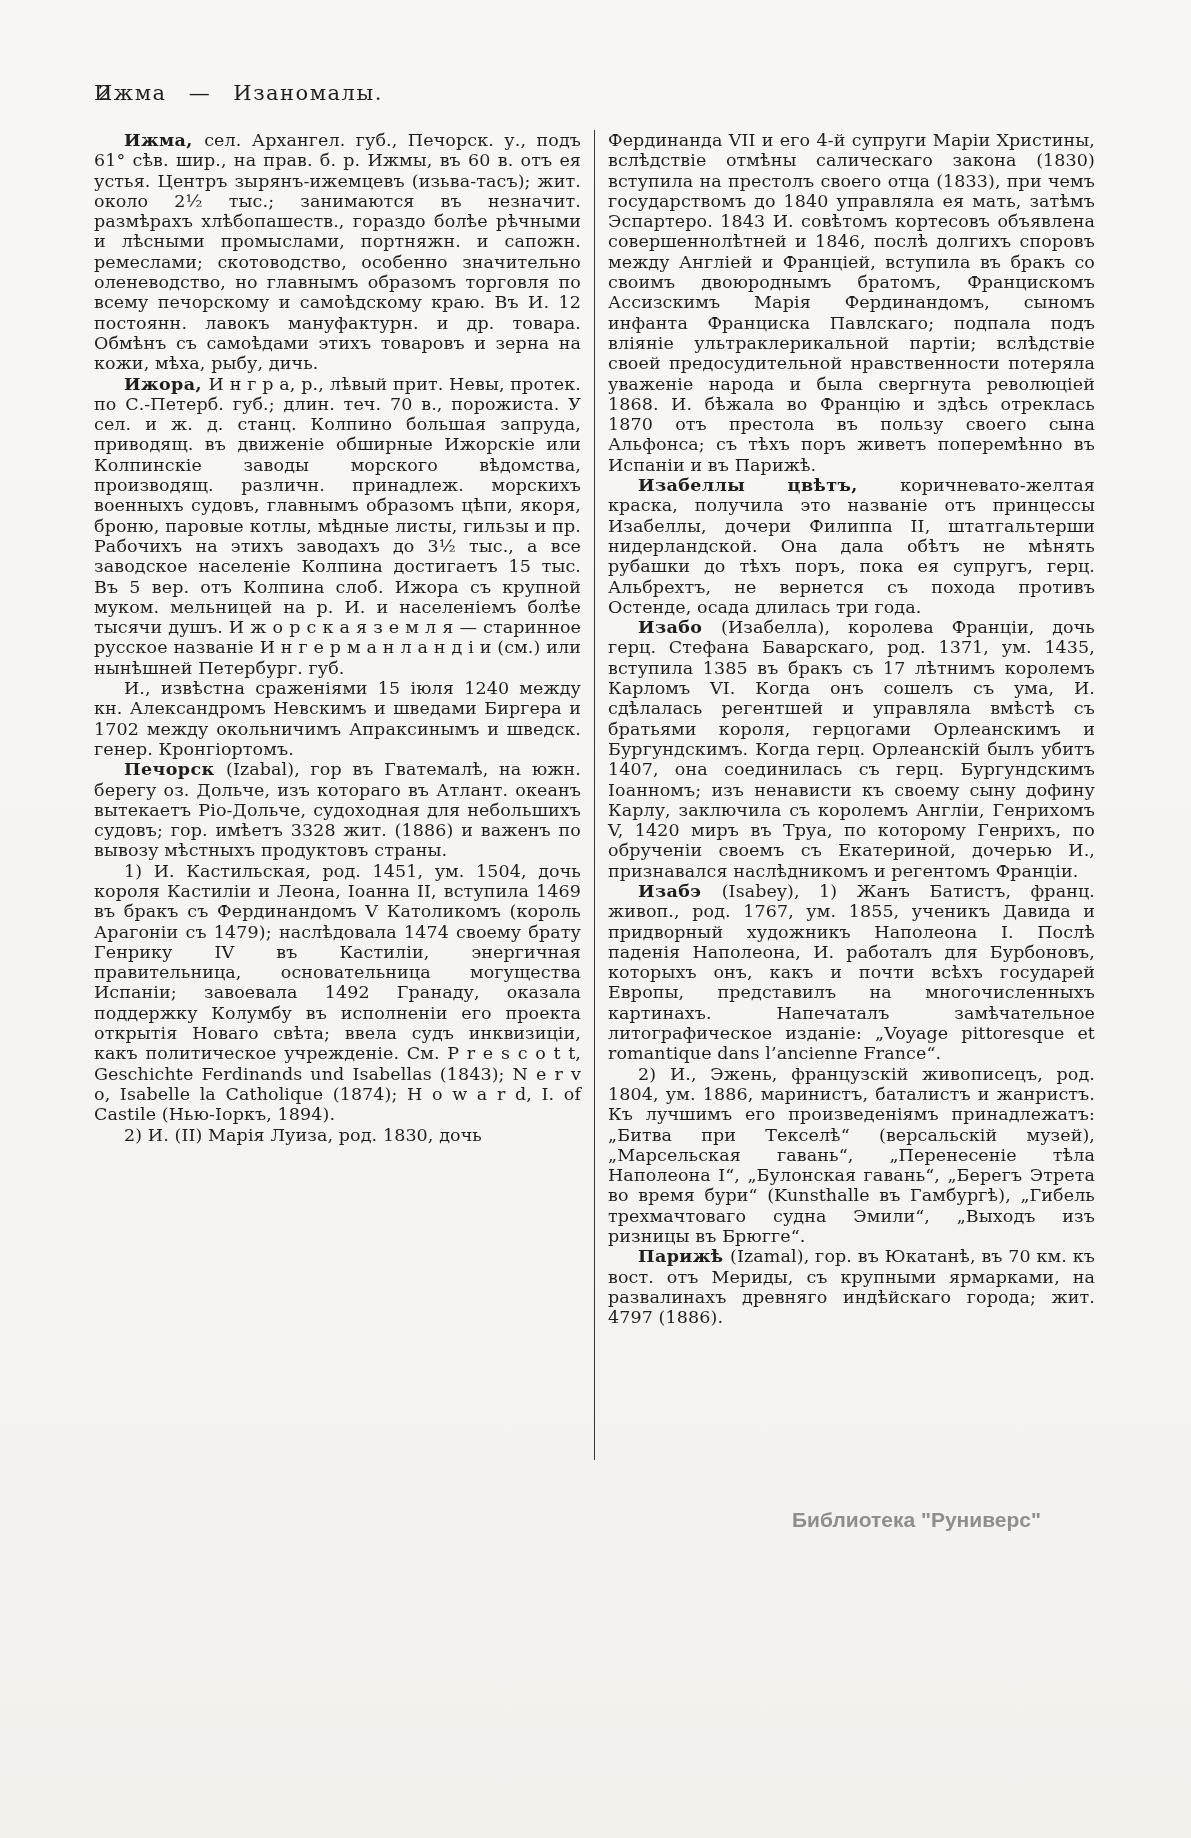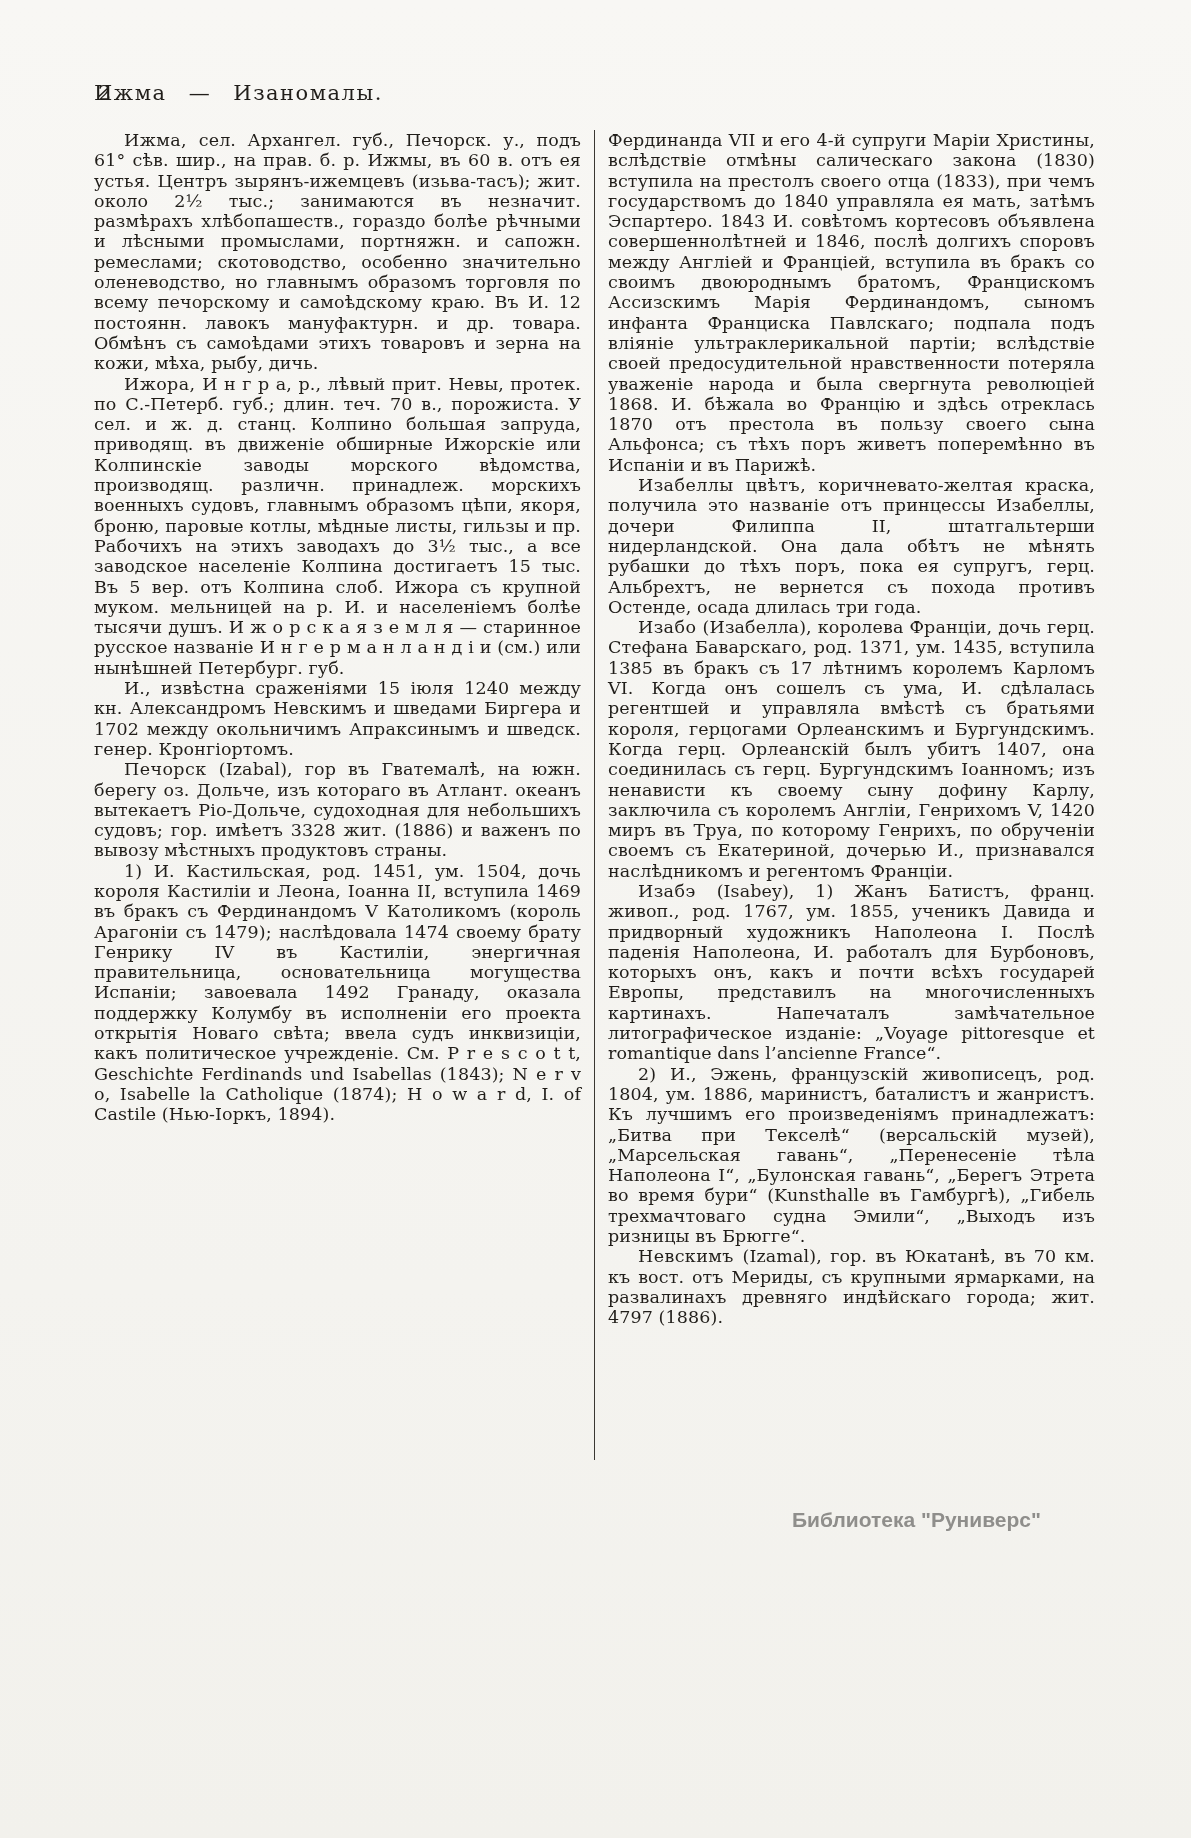--- a/index.html
+++ b/index.html
@@ -37,21 +37,21 @@
   .col{
     width:487px;
     text-align:justify;
     font-size:17.5px;
     line-height:20.3px;
     letter-spacing:0.1px;
   }
   .divider{width:1px;background:var(--rule);margin:0 13px;}
   p.para{margin:0;text-indent:30px;}
   p.para.noindent{text-indent:0;}
-  .term{font-weight:normal;letter-spacing:0.4px;}
+  .term{font-weight:bold;letter-spacing:0.4px;}
   .watermark{
     position:absolute;right:150px;top:1508px;
     font-family:"Liberation Sans",sans-serif;
     font-size:21px;font-weight:bold;
     color:var(--watermark);
   }
 </style>
 </head>
 <body>
 
@@ -62,26 +62,27 @@
     <span class="pagenum">2</span>
     <div class="pagetitle">Ижма — Изаномалы.</div>
   </div>
   <div class="cols">
     <div class="col">
         <p class="para"><b class="term">Ижма, </b>сел. Архангел. губ., Печорск. у., подъ 61° сѣв. шир., на прав. б. р. Ижмы, въ 60 в. отъ ея устья. Центръ зырянъ-ижемцевъ (изьва-тасъ); жит. около 2½ тыс.; занимаются въ незначит. размѣрахъ хлѣбопашеств., гораздо болѣе рѣчными и лѣсными промыслами, портняжн. и сапожн. ремеслами; скотоводство, особенно значительно оленеводство, но главнымъ образомъ торговля по всему печорскому и самоѣдскому краю. Въ И. 12 постоянн. лавокъ мануфактурн. и др. товара. Обмѣнъ съ самоѣдами этихъ товаровъ и зерна на кожи, мѣха, рыбу, дичь.</p>
         <p class="para"><b class="term">Ижора, </b>И н г р а, р., лѣвый прит. Невы, протек. по С.-Петерб. губ.; длин. теч. 70 в., порожиста. У сел. и ж. д. станц. Колпино большая запруда, приводящ. въ движеніе обширные Ижорскіе или Колпинскіе заводы морского вѣдомства, производящ. различн. принадлеж. морскихъ военныхъ судовъ, главнымъ образомъ цѣпи, якоря, броню, паровые котлы, мѣдные листы, гильзы и пр. Рабочихъ на этихъ заводахъ до 3½ тыс., а все заводское населеніе Колпина достигаетъ 15 тыс. Въ 5 вер. отъ Колпина слоб. Ижора съ крупной муком. мельницей на р. И. и населеніемъ болѣе тысячи душъ. И ж о р с к а я  з е м л я — старинное русское названіе И н г е р м а н л а н д і и (см.) или нынѣшней Петербург. губ.</p>
         <p class="para">И., извѣстна сраженіями 15 іюля 1240 между кн. Александромъ Невскимъ и шведами Биргера и 1702 между окольничимъ Апраксинымъ и шведск. генер. Кронгіортомъ.</p>
         <p class="para"><b class="term">Печорск </b>(Izabal), гор въ Гватемалѣ, на южн. берегу оз. Дольче, изъ котораго въ Атлант. океанъ вытекаетъ Ріо-Дольче, судоходная для небольшихъ судовъ; гор. имѣетъ 3328 жит. (1886) и важенъ по вывозу мѣстныхъ продуктовъ страны.</p>
         <p class="para">1) И. Кастильская, род. 1451, ум. 1504, дочь короля Кастиліи и Леона, Іоанна II, вступила 1469 въ бракъ съ Фердинандомъ V Католикомъ (король Арагоніи съ 1479); наслѣдовала 1474 своему брату Генрику IV въ Кастиліи, энергичная правительница, основательница могущества Испаніи; завоевала 1492 Гранаду, оказала поддержку Колумбу въ исполненіи его проекта открытія Новаго свѣта; ввела судъ инквизиціи, какъ политическое учрежденіе. См. P r e s c o t t, Geschichte Ferdinands und Isabellas (1843); N e r v o, Isabelle la Catholique (1874); H o w a r d, I. of Castile (Нью-Іоркъ, 1894).</p>
+        <p class="para">2) И. (II) Марія Луиза, род. 1830, дочь</p>
       </div>
     <div class="divider"></div>
     <div class="col">
         <p class="para noindent">Фердинанда VII и его 4-й супруги Маріи Христины, вслѣдствіе отмѣны салическаго закона (1830) вступила на престолъ своего отца (1833), при чемъ государствомъ до 1840 управляла ея мать, затѣмъ Эспартеро. 1843 И. совѣтомъ кортесовъ объявлена совершеннолѣтней и 1846, послѣ долгихъ споровъ между Англіей и Франціей, вступила въ бракъ со своимъ двоюроднымъ братомъ, Францискомъ Ассизскимъ Марія Фердинандомъ, сыномъ инфанта Франциска Павлскаго; подпала подъ вліяніе ультраклерикальной партіи; вслѣдствіе своей предосудительной нравственности потеряла уваженіе народа и была свергнута революціей 1868. И. бѣжала во Францію и здѣсь отреклась 1870 отъ престола въ пользу своего сына Альфонса; съ тѣхъ поръ живетъ поперемѣнно въ Испаніи и въ Парижѣ.</p>
         <p class="para"><b class="term">Изабеллы цвѣтъ, </b>коричневато-желтая краска, получила это названіе отъ принцессы Изабеллы, дочери Филиппа II, штатгальтерши нидерландской. Она дала обѣтъ не мѣнять рубашки до тѣхъ поръ, пока ея супругъ, герц. Альбрехтъ, не вернется съ похода противъ Остенде, осада длилась три года.</p>
         <p class="para"><b class="term">Изабо </b>(Изабелла), королева Франціи, дочь герц. Стефана Баварскаго, род. 1371, ум. 1435, вступила 1385 въ бракъ съ 17 лѣтнимъ королемъ Карломъ VI. Когда онъ сошелъ съ ума, И. сдѣлалась регентшей и управляла вмѣстѣ съ братьями короля, герцогами Орлеанскимъ и Бургундскимъ. Когда герц. Орлеанскій былъ убитъ 1407, она соединилась съ герц. Бургундскимъ Іоанномъ; изъ ненависти къ своему сыну дофину Карлу, заключила съ королемъ Англіи, Генрихомъ V, 1420 миръ въ Труа, по которому Генрихъ, по обрученіи своемъ съ Екатериной, дочерью И., признавался наслѣдникомъ и регентомъ Франціи.</p>
         <p class="para"><b class="term">Изабэ </b>(Isabey), 1) Жанъ Батистъ, франц. живоп., род. 1767, ум. 1855, ученикъ Давида и придворный художникъ Наполеона I. Послѣ паденія Наполеона, И. работалъ для Бурбоновъ, которыхъ онъ, какъ и почти всѣхъ государей Европы, представилъ на многочисленныхъ картинахъ. Напечаталъ замѣчательное литографическое изданіе: „Voyage pittoresque et romantique dans l’ancienne France“.</p>
         <p class="para">2) И., Эжень, французскій живописецъ, род. 1804, ум. 1886, маринистъ, баталистъ и жанристъ. Къ лучшимъ его произведеніямъ принадлежатъ: „Битва при Текселѣ“ (версальскій музей), „Марсельская гавань“, „Перенесеніе тѣла Наполеона I“, „Булонская гавань“, „Берегъ Этрета во время бури“ (Kunsthalle въ Гамбургѣ), „Гибель трехмачтоваго судна Эмили“, „Выходъ изъ ризницы въ Брюгге“.</p>
-        <p class="para"><b class="term">Невскимъ </b>(Izamal), гор. въ Юкатанѣ, въ 70 км. къ вост. отъ Мериды, съ крупными ярмарками, на развалинахъ древняго индѣйскаго города; жит. 4797 (1886).</p>
+        <p class="para"><b class="term">Парижѣ </b>(Izamal), гор. въ Юкатанѣ, въ 70 км. къ вост. отъ Мериды, съ крупными ярмарками, на развалинахъ древняго индѣйскаго города; жит. 4797 (1886).</p>
       </div>
   </div>
 </div>
 
 <div class="watermark">Библиотека "Руниверс"</div>
 
 </body></html>

